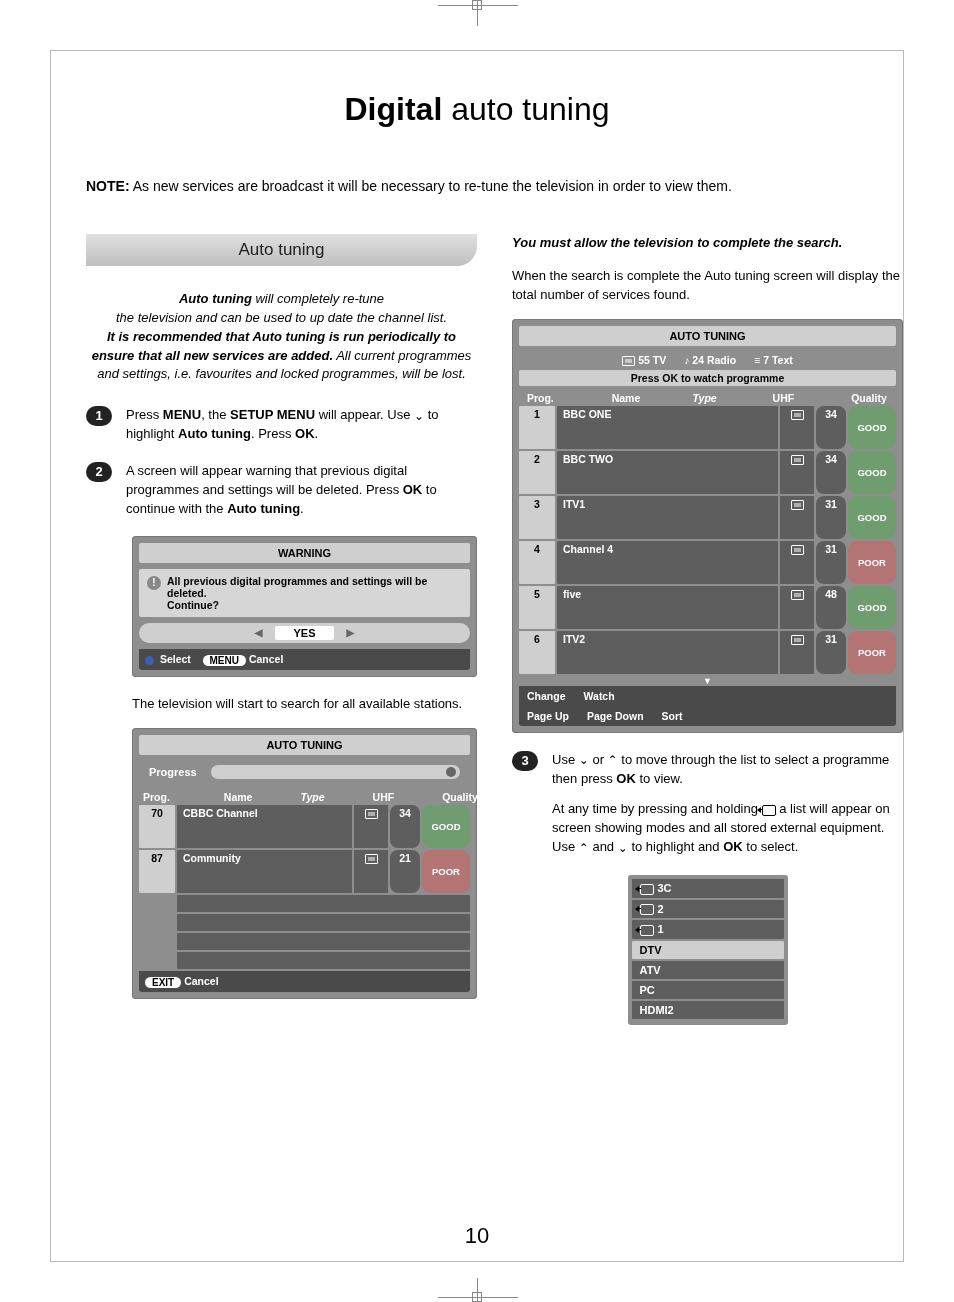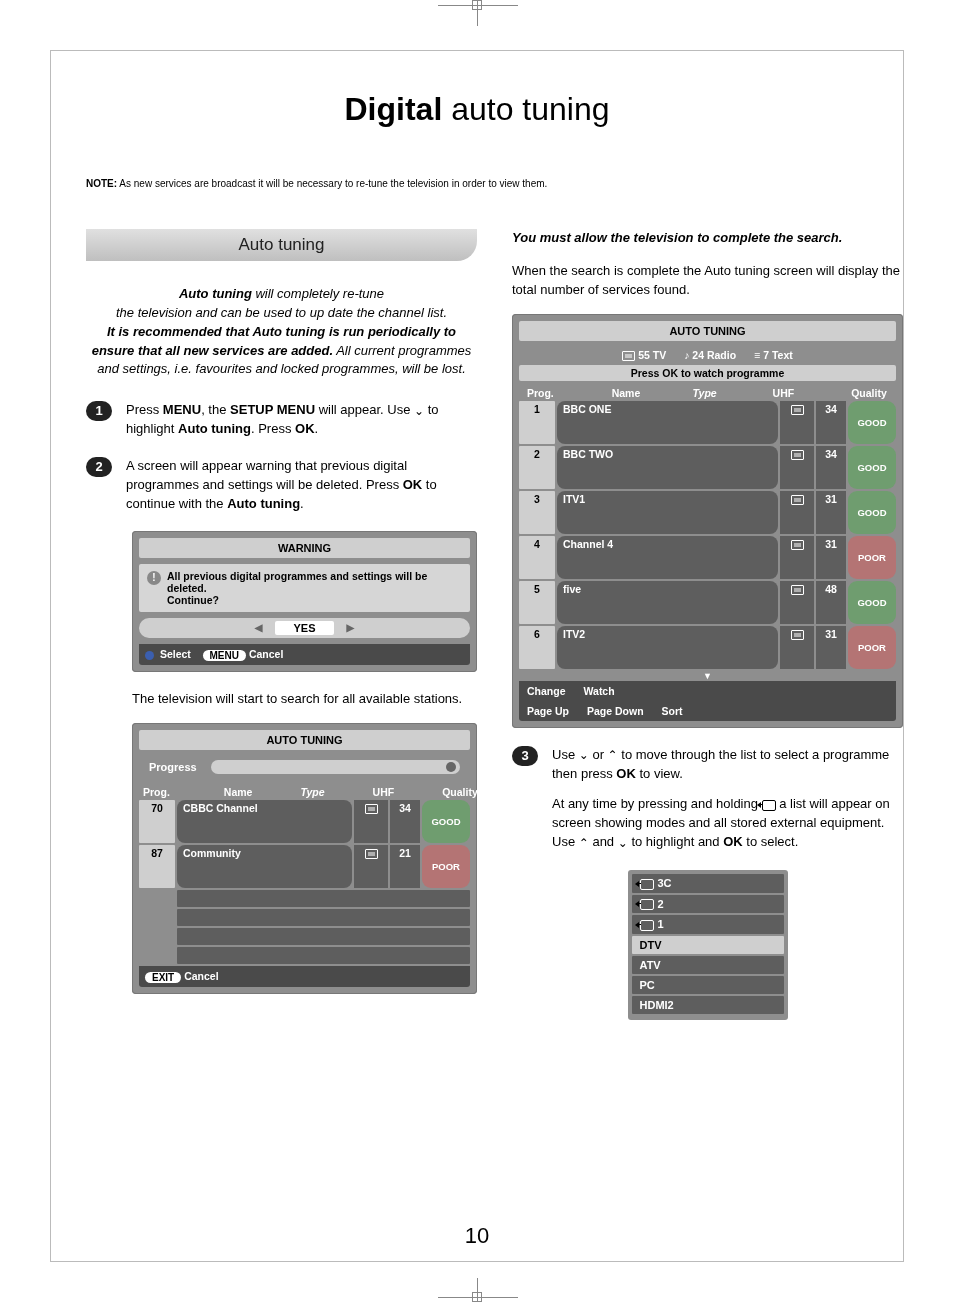--- a/index.html
+++ b/index.html
@@ -19,21 +19,21 @@
   .reg-bottom { bottom:0; left:50%; transform:translateX(-50%); }
   .page {
     position: absolute;
     left: 50px; right: 50px; top: 50px; bottom: 40px;
     border: 1px solid #bbb;
     background: #fff;
     padding: 40px 35px 30px;
   }
   h1.title { text-align:center; font-size:32px; font-weight:400; margin-bottom:50px; }
   h1.title .b { font-weight:800; }
-  .note { font-size:10px; margin-bottom:40px; }
+  .note { font-size:14px; margin-bottom:40px; }
   .note .b { font-weight:700; }
   .columns { display:flex; gap:35px; }
   .col { width:50%; }
   .section-header {
     background: linear-gradient(#e0e0e0,#bfbfbf);
     border-radius: 0 0 20px 0;
     text-align:center;
     font-size:17px;
     padding:6px 0;
     color:#222;
@@ -84,23 +84,23 @@
   .prog-knob { position:absolute; right:4px; top:2px; width:10px; height:10px; border-radius:50%; background:#666; }
   .prog-row { display:flex; align-items:center; padding:4px 10px 10px; color:#fff;}
   .tbl-head { display:flex; padding:2px 4px; color:#fff; font-size:10.5px;gap:48px; }
   .c-prog { width:36px; text-align:center; }
   .c-name { flex:1; padding-left:6px; }
   .c-type { width:34px; text-align:center;font-style:italic; }
   .c-uhf { width:30px; text-align:center; }
   .c-qual { width:48px; text-align:center; }
   .tbl-row { display:flex; margin-bottom:2px; font-size:10.5px; }
   .tbl-row .c-prog { background:#cfcfcf; color:#000; border-radius:1px; margin-right:2px; padding:2px 0; }
-  .tbl-row .c-name { background:#5e5e5e; color:#fff; border-radius:8px; margin-right:2px; padding:2px 6px; }
+  .tbl-row .c-name { background:#5e5e5e; color:#fff; border-radius:1px; margin-right:2px; padding:2px 6px; }
   .tbl-row .c-type { background:#5e5e5e; padding:2px 0; margin-right:2px; }
-  .tbl-row .c-uhf { background:#5e5e5e; color:#fff; padding:2px 0; margin-right:2px; }
+  .tbl-row .c-uhf { background:#5e5e5e; color:#fff; padding:2px 0; margin-right:2px;border-radius:8px; }
   .tbl-row .c-qual { border-radius:9px; padding:16px 0; color:#fff; font-size:9.5px; }
   .q-good { background:#6f9d6f; }
   .q-poor { background:#b47474; }
   .tbl-row.empty > div { padding:2px 0; }
   .tbl-row.empty .c-prog { background:transparent; }
   .tbl-row.empty .bar { flex:1; background:#5e5e5e; height:17px; border-radius:1px; }
   .tv-type-ico { display:inline-block; width:13px; height:10px; border:1px solid #fff; border-radius:1px; vertical-align:middle; position:relative;}
   .tv-type-ico::after{ content:""; position:absolute; left:2px; top:2px; right:2px; bottom:2px; background:#fff; opacity:.5;}
 
   .top-info { text-align:center; background:#cfcfcf; color:#000; border-radius:2px; padding:2px 0; margin-bottom:4px; font-size:10.5px; }

